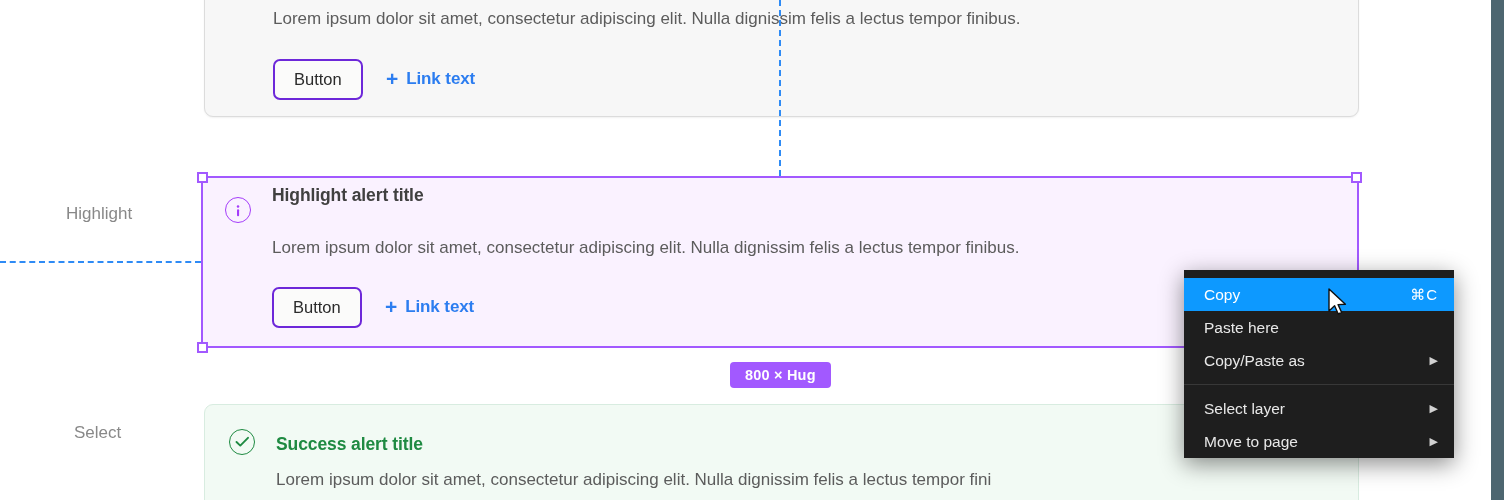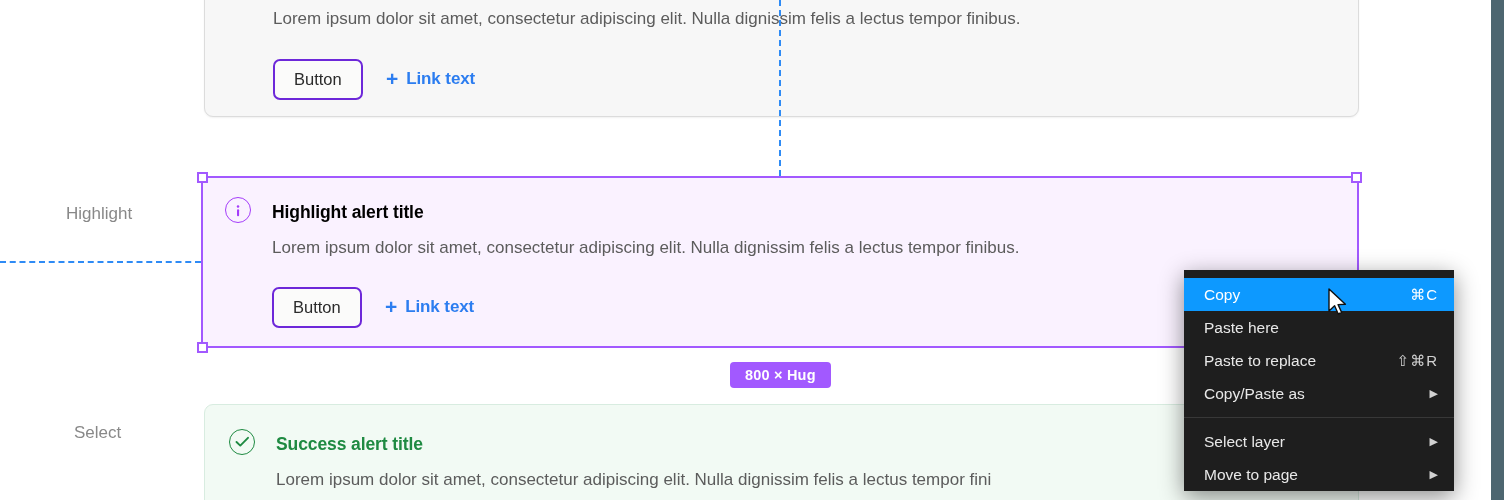--- a/index.html
+++ b/index.html
@@ -158,21 +158,21 @@
   </div>
 
   <div class="card card-highlight">
     <div class="alert-inner">
       <div class="alert-icon" style="left:24px; top:21px; color:#a43dfa;">
         <svg width="14" height="15" viewBox="0 0 14 15">
           <circle cx="7" cy="3.4" r="1.25" fill="#a43dfa"></circle>
           <rect x="6" y="6.2" width="2.1" height="7" rx="1" fill="#a43dfa"></rect>
         </svg>
       </div>
-      <div class="alert-title" style="left:71px; top:26px; color:#000000;">Highlight alert title</div>
+      <div class="alert-title" style="left:71px; top:9px; color:#404040;">Highlight alert title</div>
       <div class="alert-body" style="left:71px; top:62px;">Lorem ipsum dolor sit amet, consectetur adipiscing elit. Nulla dignissim felis a lectus tempor finibus.</div>
       <button class="btn" style="left:71px; top:111px;">Button</button>
       <div class="linkwrap" style="left:184px; top:120px;">
         <span class="plus-icon">+</span>
         <span>Link text</span>
       </div>
     </div>
   </div>
 
   <div class="card card-success">
@@ -206,24 +206,20 @@
     <div class="ctx-item selected">
       <span class="ctx-label">Copy</span>
       <span class="ctx-shortcut">⌘C</span>
     </div>
 
     <div class="ctx-item">
       <span class="ctx-label">Paste here</span>
       <span class="ctx-shortcut"></span>
     </div>
 
-    <div class="ctx-item">
-      <span class="ctx-label">Paste to replace</span>
-      <span class="ctx-shortcut">⇧⌘R</span>
-    </div>
 
     <div class="ctx-item">
       <span class="ctx-label">Copy/Paste as</span>
       <span class="ctx-arrow">▶</span>
     </div>
 
     <div class="ctx-sep"></div>
 
     <div class="ctx-item">
       <span class="ctx-label">Select layer</span>

